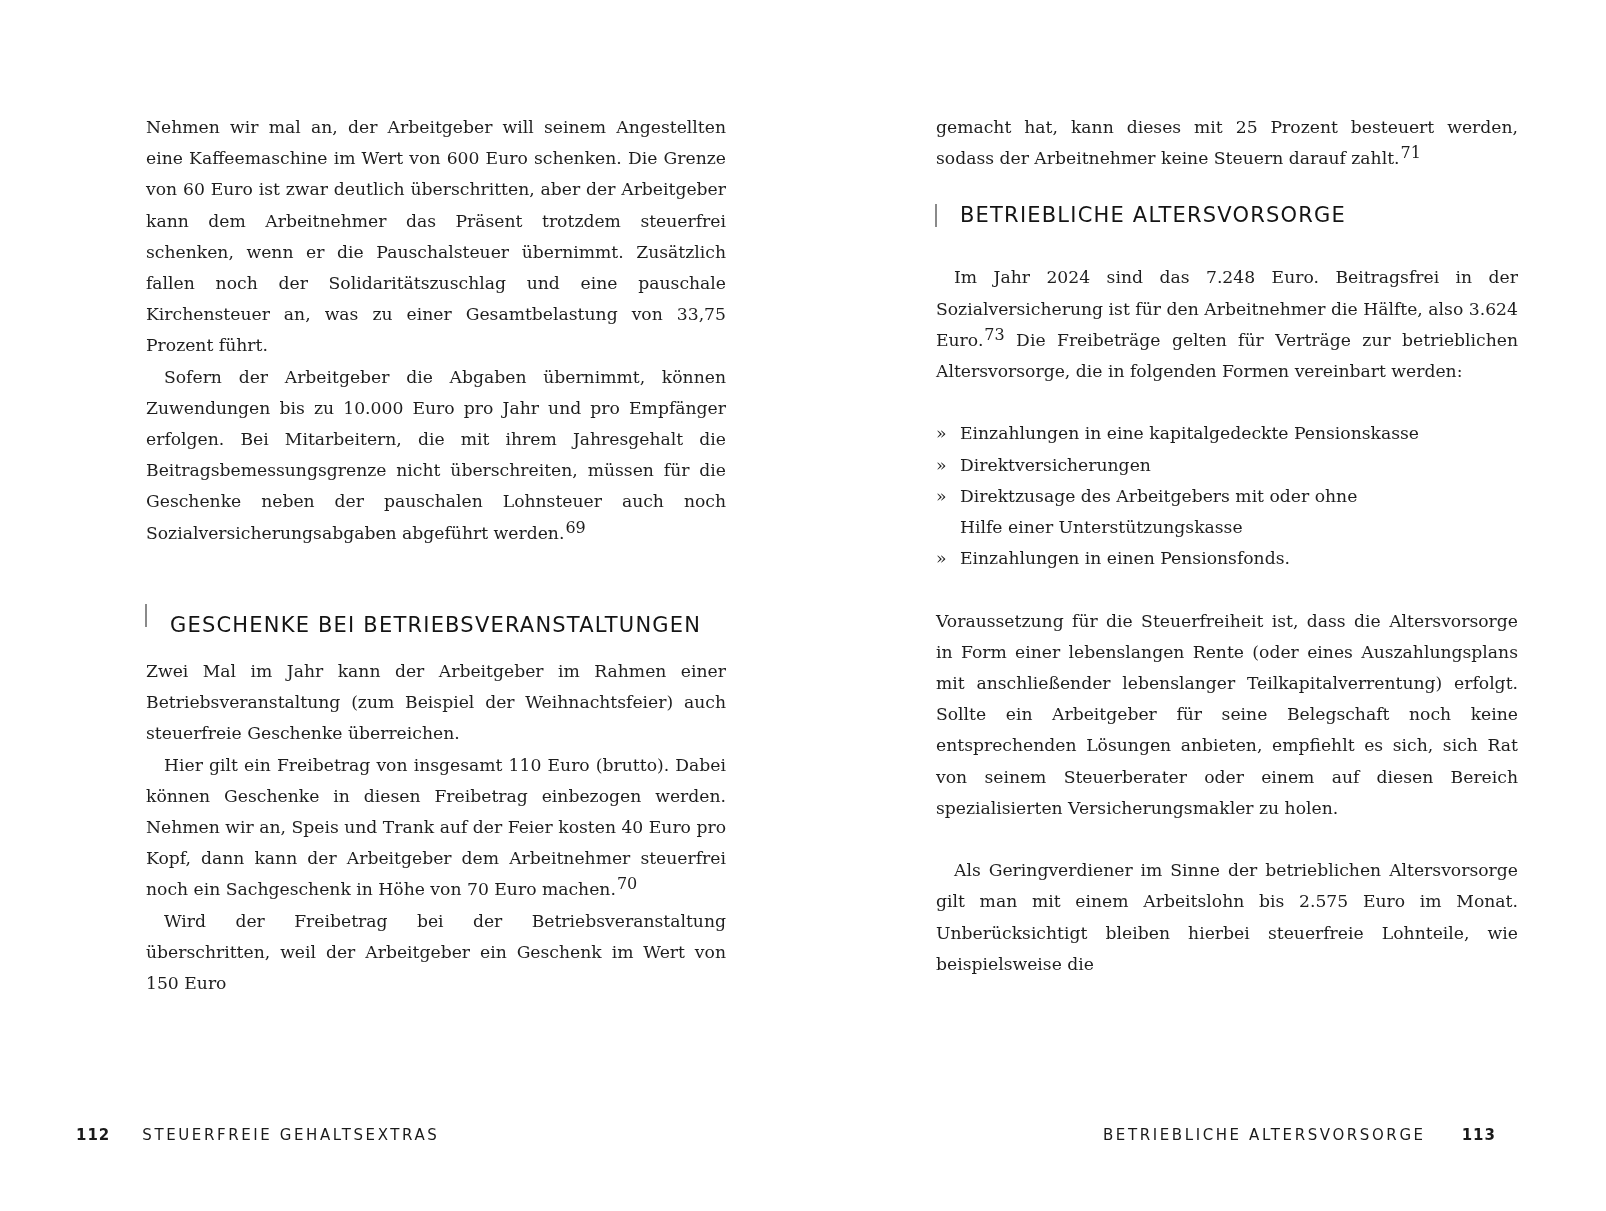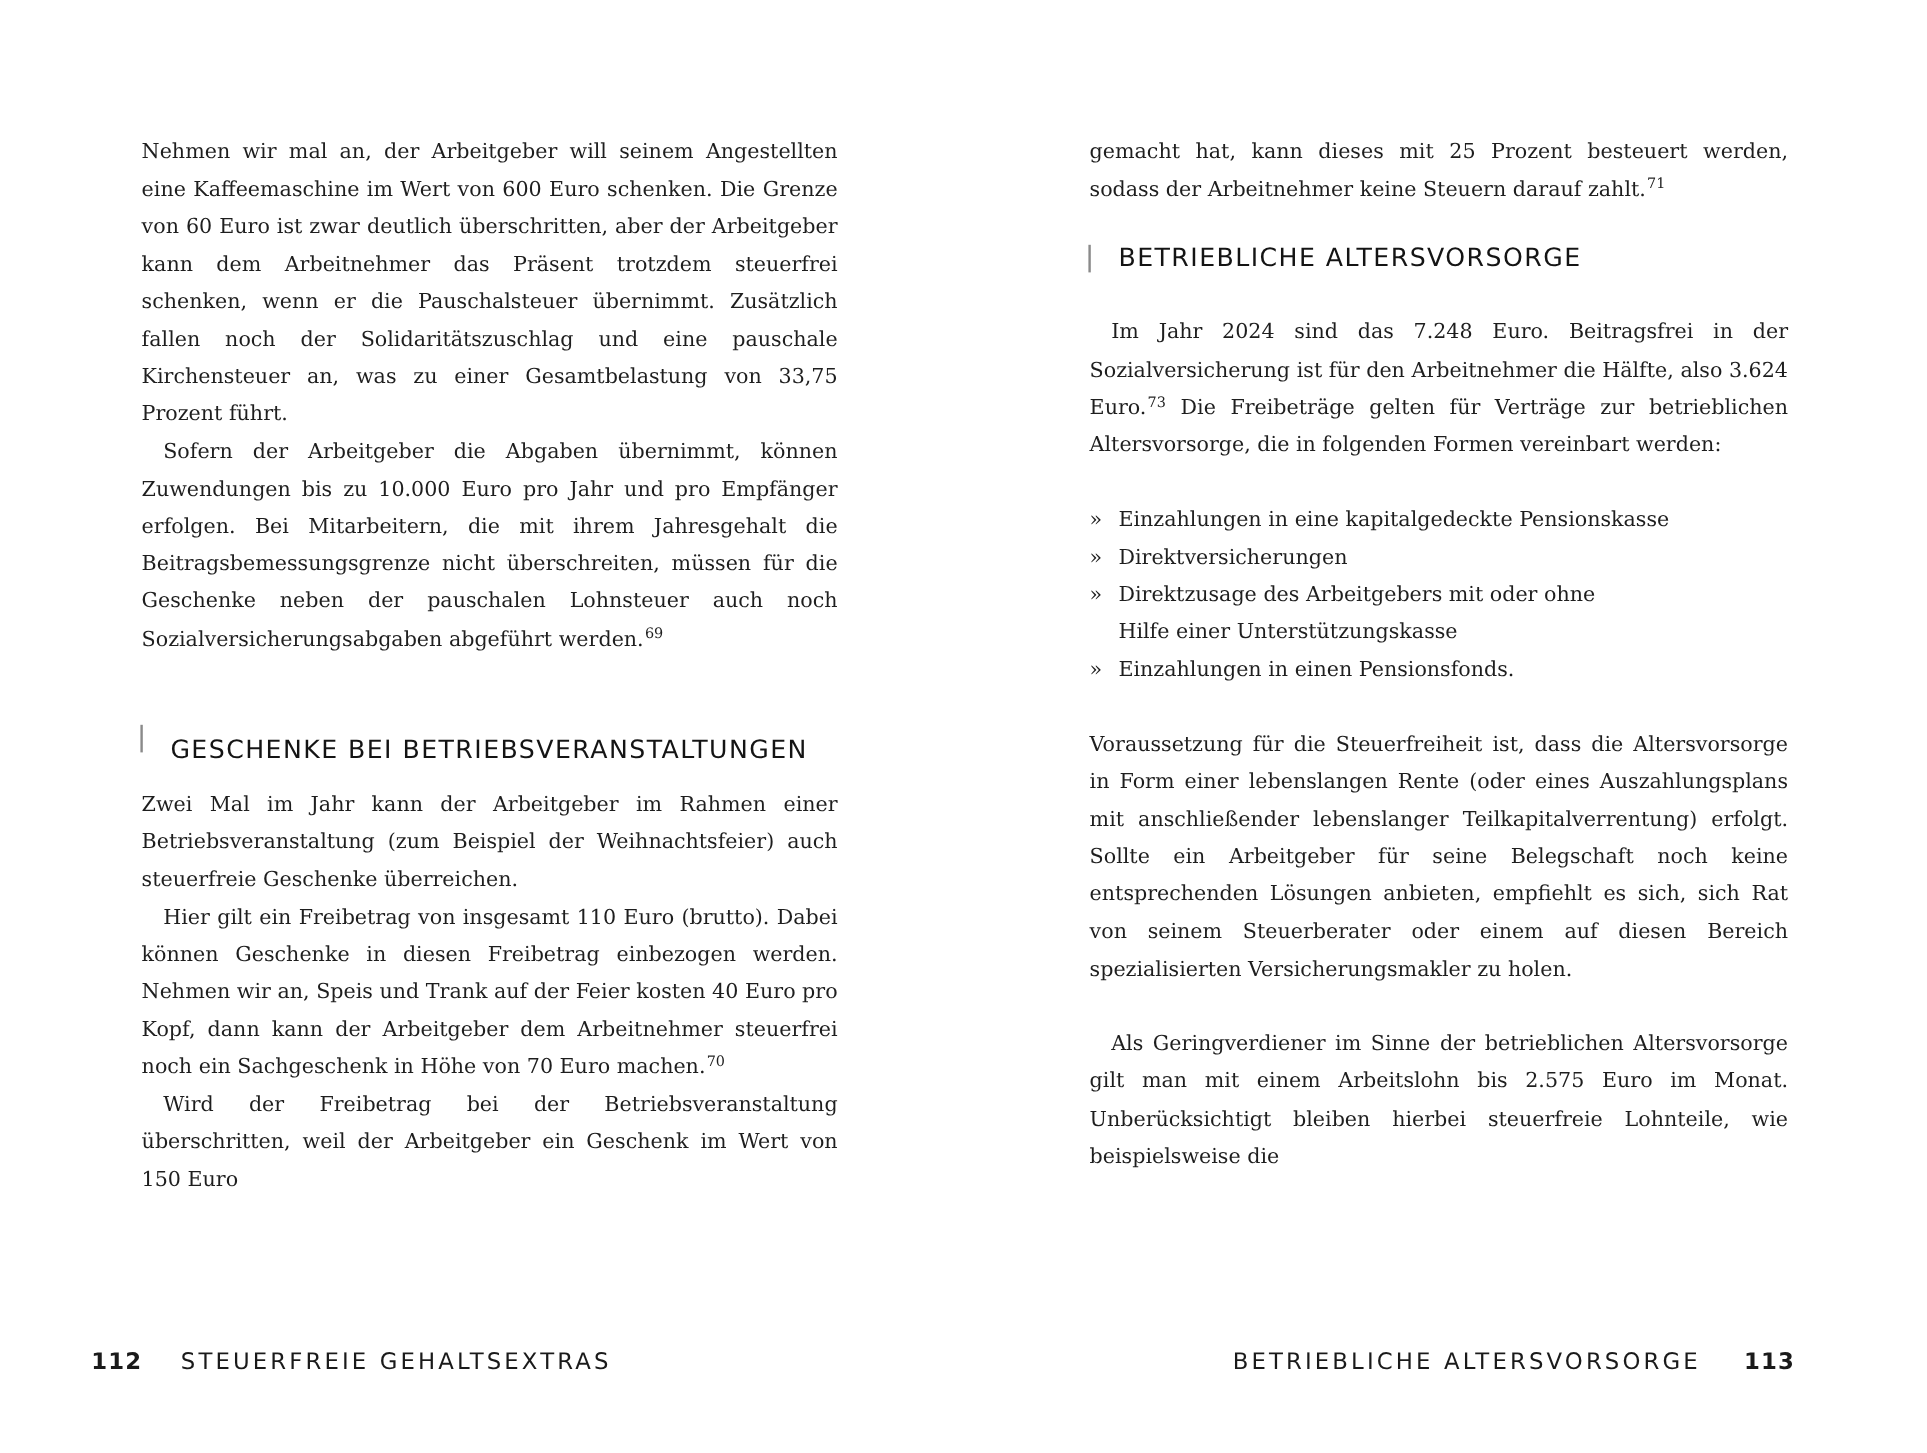--- a/index.html
+++ b/index.html
@@ -1,30 +1,30 @@
 <!DOCTYPE html>
 <html><head>
 <meta charset="utf-8">
 <style>
   html, body { margin: 0; padding: 0; background: #ffffff; }
   body { width: 1606px; height: 1211px; position: relative; overflow: hidden; color: #1c1c1c; }
-  .col { position: absolute; top: 112px; font-family: "DejaVu Serif", serif; font-size: 17.2px; line-height: 31.2px; color: #1e1e1e; }
+  .col { position: absolute; top: 112px; font-family: "DejaVu Serif", serif; font-size: 17.2px; line-height: 31.2px; color: #1e1e1e; margin-left: 28px; }
   .col.left { left: 118px; width: 580px; }
   .col.right { left: 908px; width: 582px; }
   .p { margin: 0; text-align: justify; text-align-last: left; hyphens: manual; }
   .p.indent { text-indent: 18px; }
   .gap { height: 31.2px; }
-  sup { font-size: 12px; line-height: 0; vertical-align: 6px; margin-left: 1px; }
+  sup { font-size: 16px; line-height: 0; vertical-align: 6px; margin-left: 1px; }
   .heading { position: relative; margin: 14px 0 0 0; padding-left: 24px; height: 62px; display: flex; align-items: flex-start; }
   .heading .bar { position: absolute; left: -1px; top: 10px; width: 2px; height: 23px; background: #8a8a8a; }
   .heading .htext { font-family: "DejaVu Sans", sans-serif; font-size: 21px; letter-spacing: 1.2px; line-height: 42px; color: #141414; font-weight: normal; }
   .list { margin: 0; padding: 0; list-style: none; }
   .list li { position: relative; padding-left: 24px; }
   .list .bullet { position: absolute; left: 0; top: 0; }
-  .footer { position: absolute; top: 1122px; font-family: "DejaVu Sans", sans-serif; font-size: 19px; letter-spacing: 2.6px; color: #1a1a1a; line-height: 26px; }
+  .footer { position: absolute; top: 1122px; font-family: "DejaVu Sans", sans-serif; font-size: 15px; letter-spacing: 2.6px; color: #1a1a1a; line-height: 26px; }
   .footer .num { font-weight: bold; letter-spacing: 1px; }
   .footer.left { left: 76px; }
   .footer.left .num { margin-right: 32px; }
   .footer.right { right: 110px; }
   .footer.right .num { margin-left: 36px; }
 </style>
 </head>
 <body>
 
 <div class="col left">

